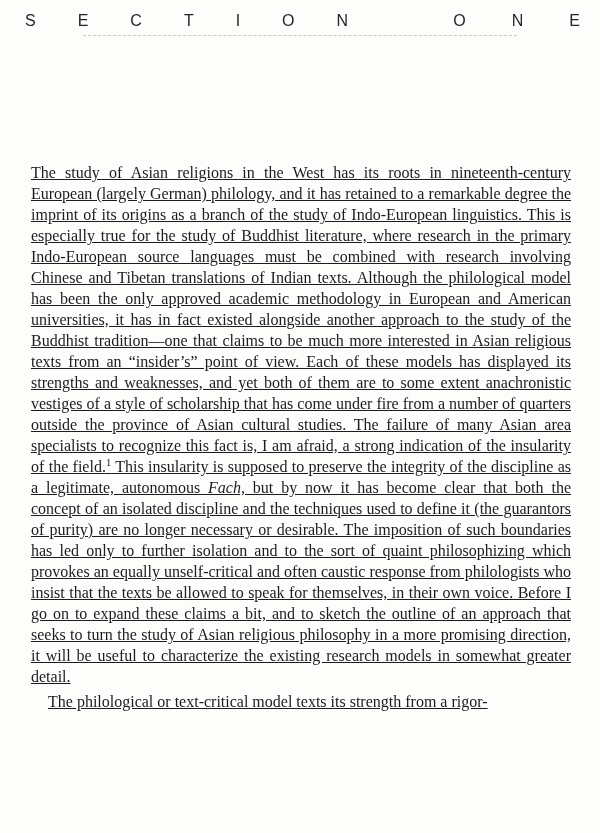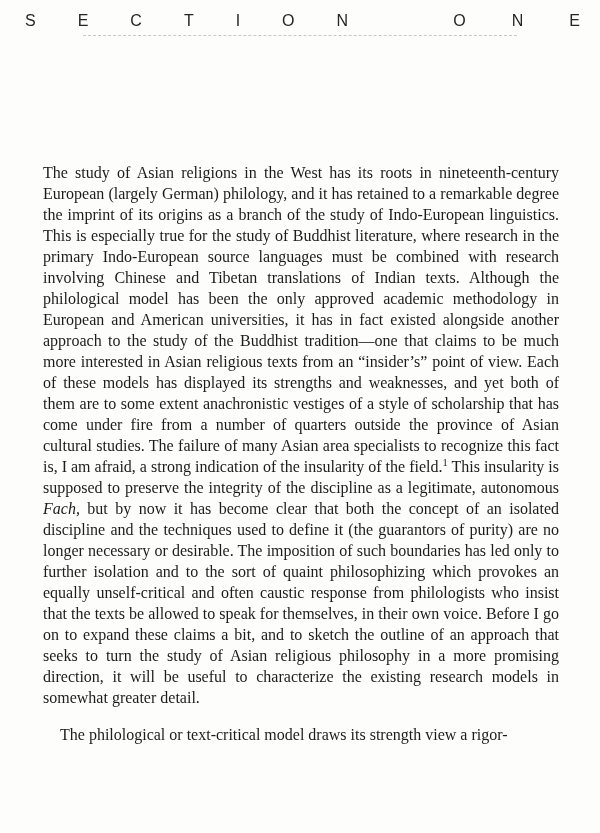--- a/index.html
+++ b/index.html
@@ -58,22 +58,23 @@
   }
   .body-text {
     margin-top: 126px;
     padding: 0 25px 0 27px;
     font-family: "Liberation Serif", serif;
     font-size: 16px;
     line-height: 21px;
     color: var(--ink);
   }
   .para {
-    margin: 16px;
+    margin: 4px;
     text-align: justify;
+    text-decoration: underline;
   }
   .para.indent {
     text-indent: 17px;
   }
   .fn-sup {
     font-size: 10.5px;
     line-height: 0;
     vertical-align: super;
   }
   em.term {
@@ -88,16 +89,16 @@
   <header>
     <div class="section-line">
       <span class="spread-left">SECTION</span>
       <span class="spread-right">ONE</span>
     </div>
     <div class="title-rule"></div>
   </header>
 
   <main class="body-text">
     <p class="para"><span>The study of Asian religions in the West has its roots in nineteenth-century European (largely German) philology, and it has retained to a remarkable degree the imprint of its origins as a branch of the study of Indo-European linguistics. This is especially true for the study of Buddhist literature, where research in the primary Indo-European source languages must be combined with research involving Chinese and Tibetan translations of Indian texts. Although the philological model has been the only approved academic methodology in European and American universities, it has in fact existed alongside another approach to the study of the Buddhist tradition—one that claims to be much more interested in Asian religious texts from an “insider’s” point of view. Each of these models has displayed its strengths and weaknesses, and yet both of them are to some extent anachronistic vestiges of a style of scholarship that has come under fire from a number of quarters outside the province of Asian cultural studies. The failure of many Asian area specialists to recognize this fact is, I am afraid, a strong indication of the insularity of the field.</span><sup class="fn-sup">1</sup><span> This insularity is supposed to preserve the integrity of the discipline as a legitimate, autonomous </span><em class="term">Fach,</em><span> but by now it has become clear that both the concept of an isolated discipline and the techniques used to define it (the guarantors of purity) are no longer necessary or desirable. The imposition of such boundaries has led only to further isolation and to the sort of quaint philosophizing which provokes an equally unself-critical and often caustic response from philologists who insist that the texts be allowed to speak for themselves, in their own voice. Before I go on to expand these claims a bit, and to sketch the outline of an approach that seeks to turn the study of Asian religious philosophy in a more promising direction, it will be useful to characterize the existing research models in somewhat greater detail.</span></p>
-    <p class="para indent">The philological or text-critical model draws its strength view a rigor-</p>
+    <p class="para indent">The philological or text-critical model texts its strength from a rigor-</p>
   </main>
 
 </div>
 
 </body></html>

